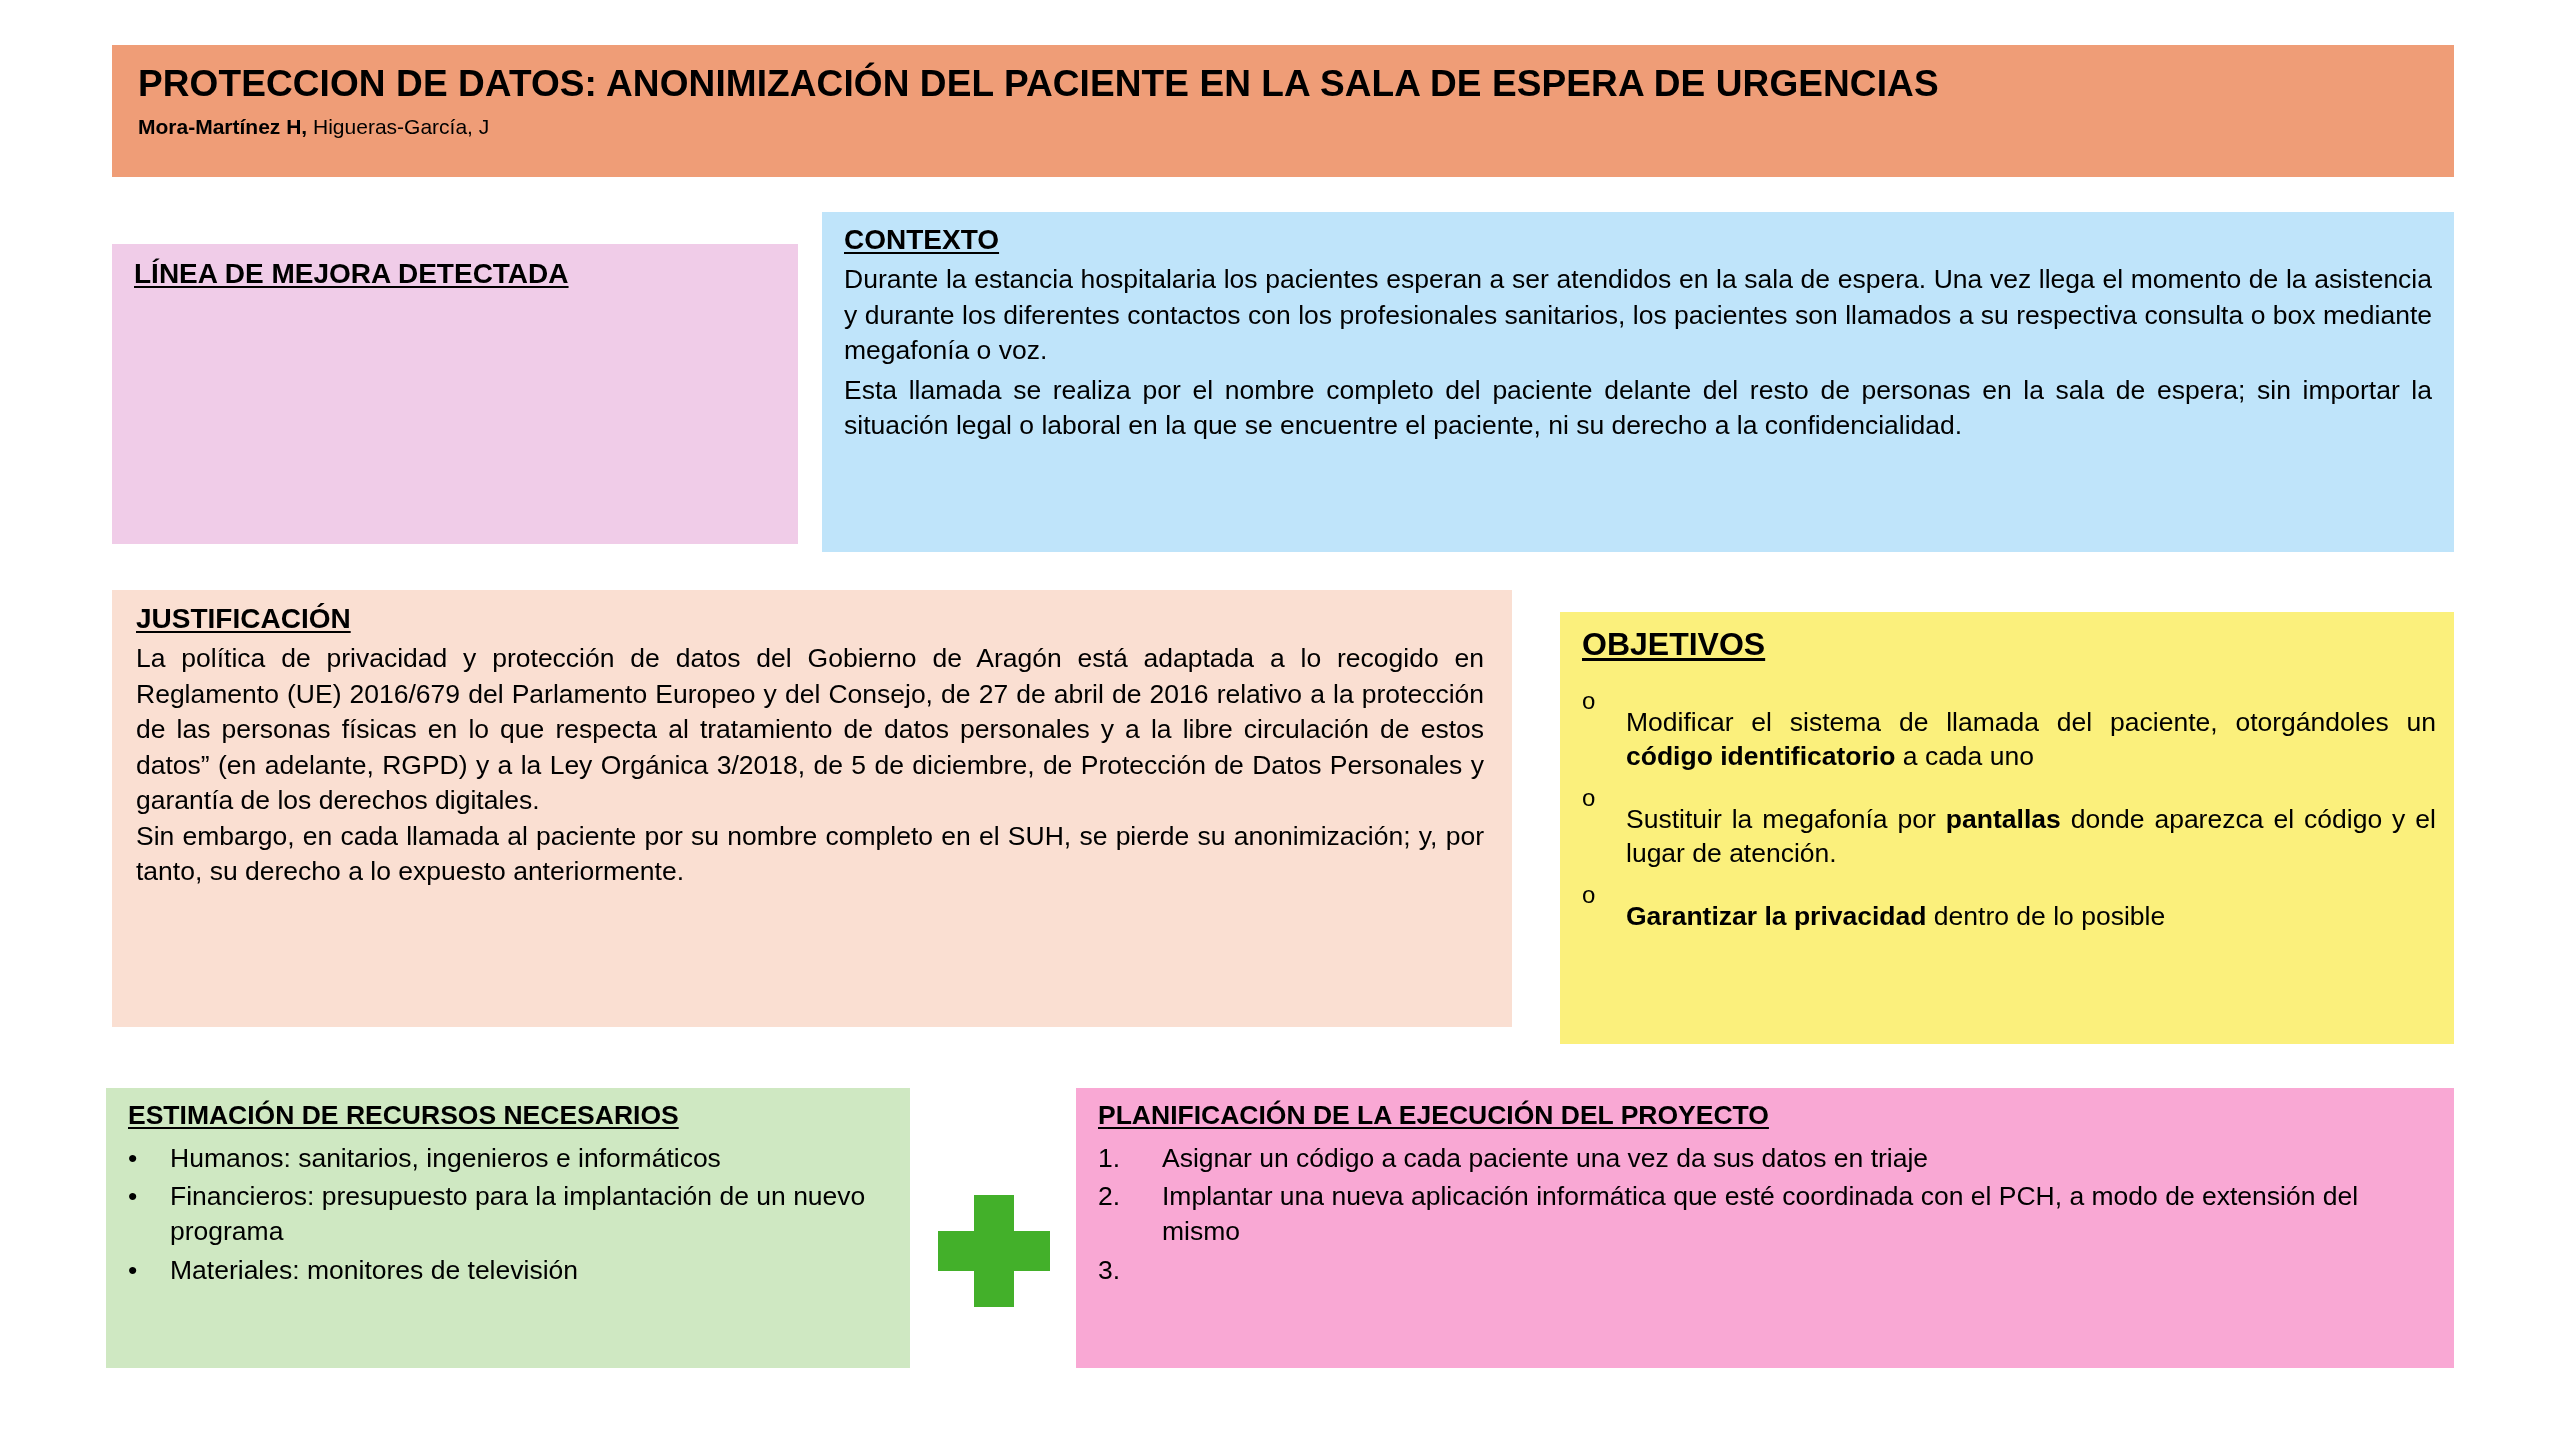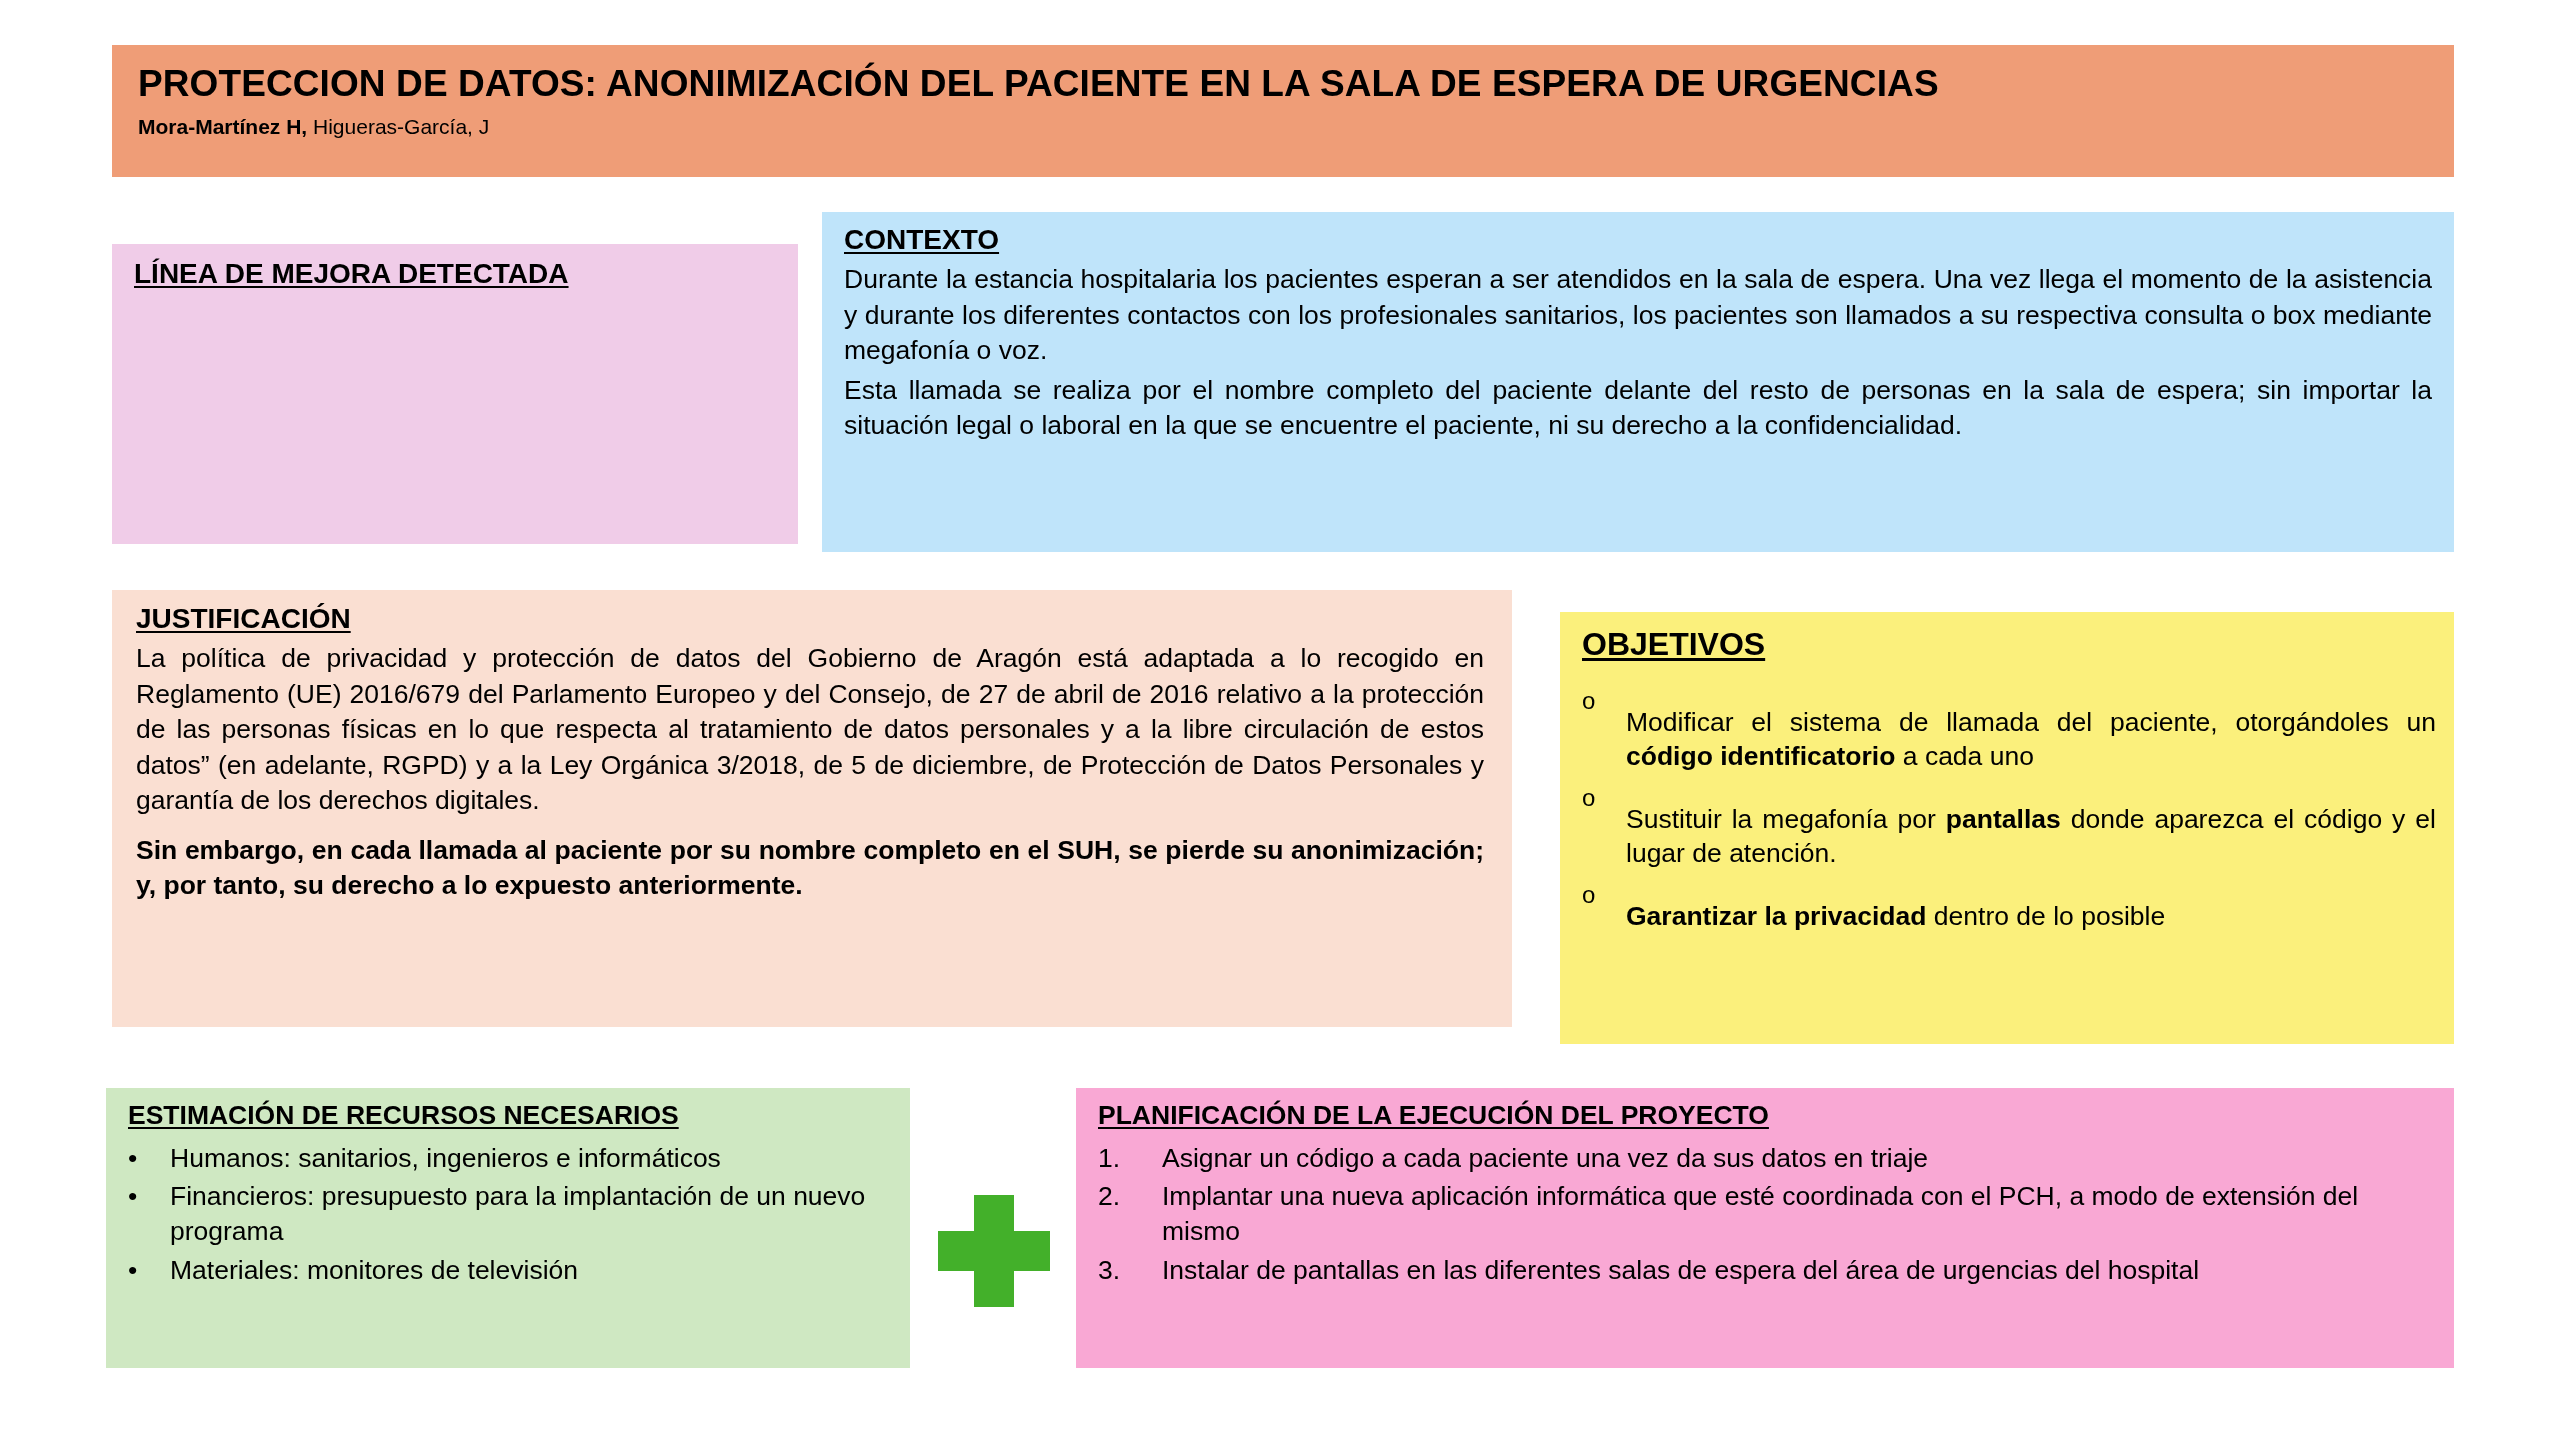--- a/index.html
+++ b/index.html
@@ -104,21 +104,21 @@
     padding: 13px 28px 10px 24px;
   }
   .panel-justificacion .panel-heading { font-size: 28px; }
   .panel-justificacion .body {
     margin-top: 6px;
     font-size: 26.5px;
     line-height: 1.34;
     text-align: justify;
   }
   .panel-justificacion .body p { margin: 0; }
-  .panel-justificacion .body p + p { margin-top: 14px; font-weight: bold; }
+  .panel-justificacion .body p + p { margin-top: 0; }
 
   
   .panel-objetivos {
     left: 1560px;
     top: 612px;
     width: 894px;
     height: 432px;
     background: #fbf07c;
     padding: 14px 18px 10px 22px;
   }
@@ -296,18 +296,17 @@
       <li>
         <span class="marker">1.</span>
         <span>Asignar un código a cada paciente una vez da sus datos en triaje</span>
       </li>
       <li>
         <span class="marker">2.</span>
         <span>Implantar una nueva aplicación informática que esté coordinada con el PCH, a modo de extensión del mismo</span>
       </li>
       <li>
         <span class="marker">3.</span>
-        <span>Instalar de pantallas en las diferentes salas de espera del área de urgencias del hospital</span>
       </li>
     </ol>
   </div>
 
 </div>
 
 </body></html>

